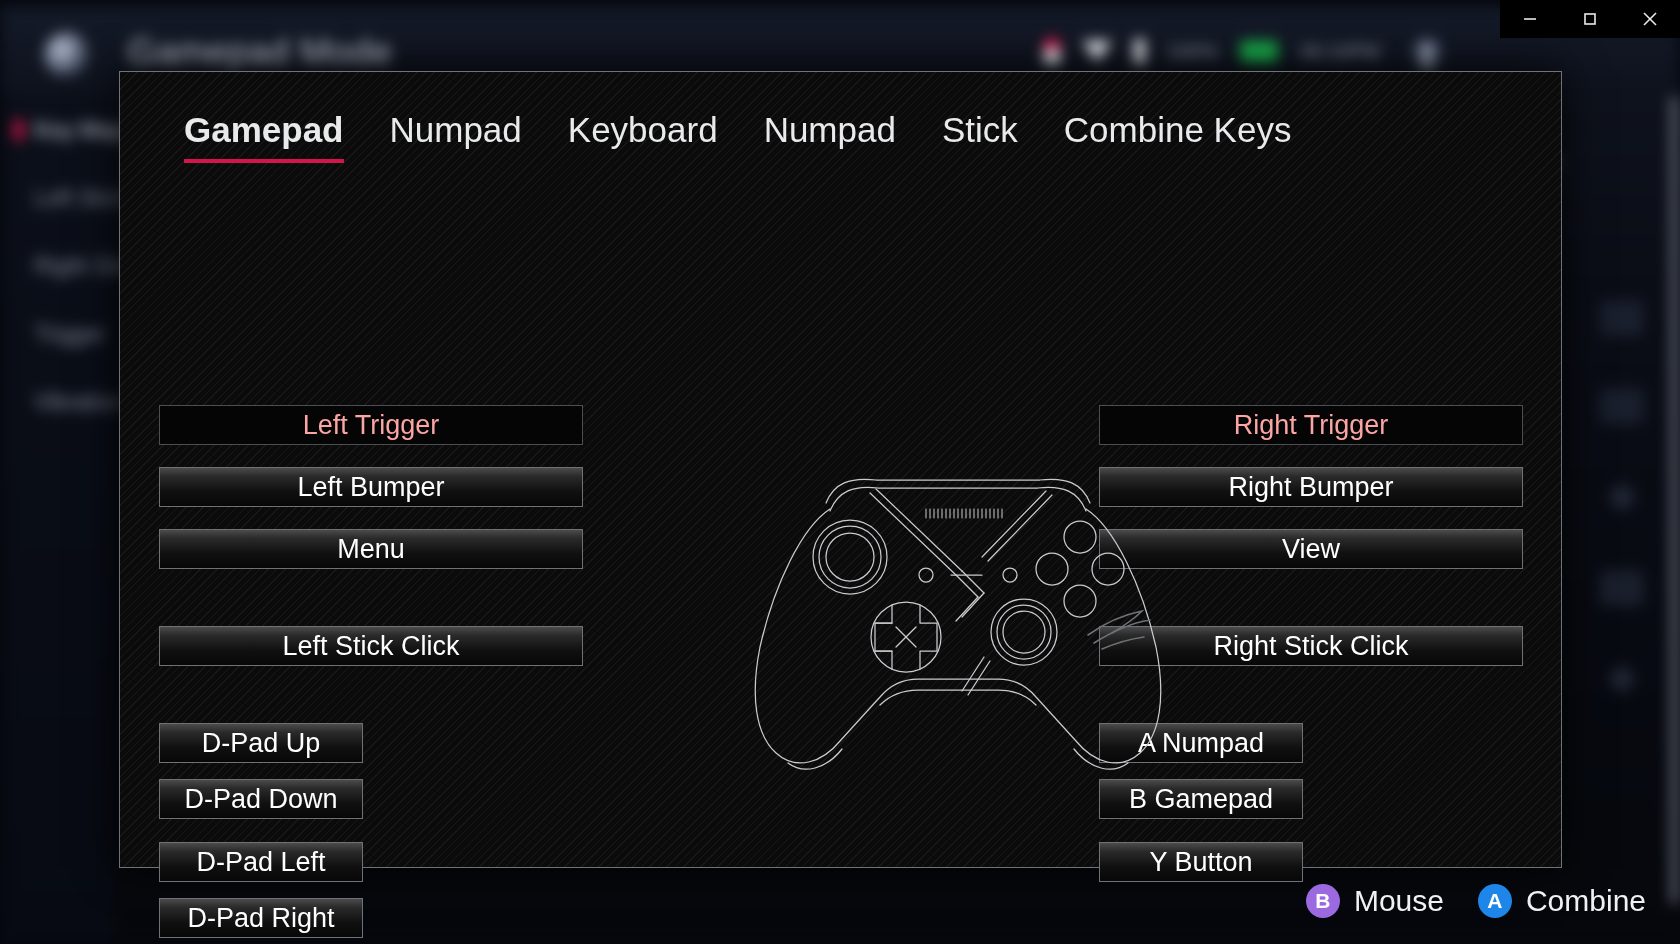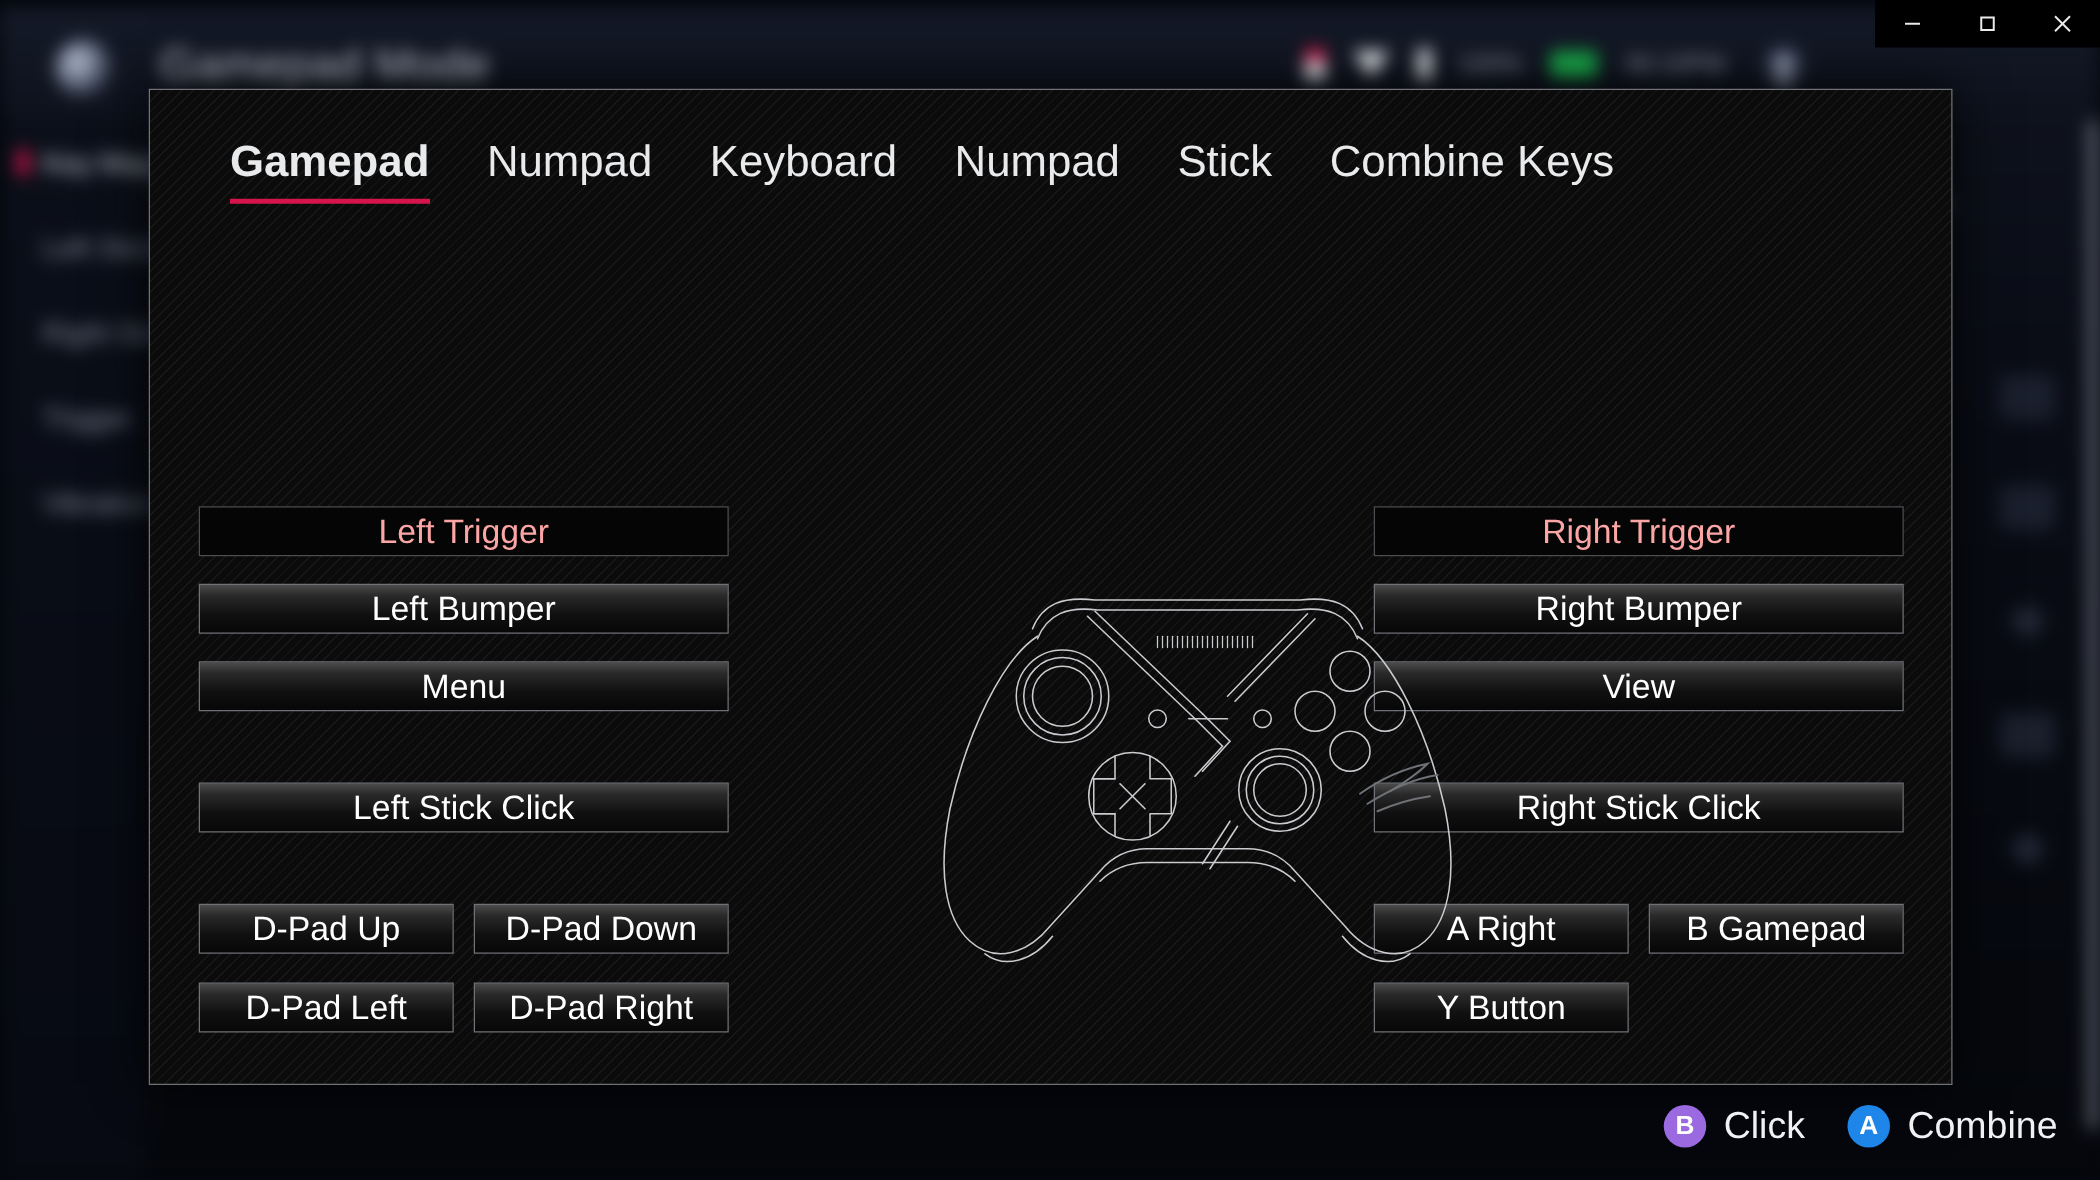--- a/index.html
+++ b/index.html
@@ -265,20 +265,21 @@
     color: #fca5a5;
     cursor: default;
   }
 
   .gap-sm { height: 22px; }
   .gap-lg { height: 57px; }
 
   .pair-row {
     display: flex;
     gap: 16px;
+    flex-direction: column;
   }
   .pair-row .bind-btn { width: 204px; }
   .pair-gap { height: 23px; }
 
   
   #controller-art {
     position: absolute;
     left: 610px; top: 385px;
     width: 460px; height: 320px;
     pointer-events: none;
@@ -416,21 +417,21 @@
     <div class="col" id="col-right">
       <div class="bind-btn disabled">Right Trigger</div>
       <div class="gap-sm"></div>
       <div class="bind-btn">Right Bumper</div>
       <div class="gap-sm"></div>
       <div class="bind-btn">View</div>
       <div class="gap-lg"></div>
       <div class="bind-btn">Right Stick Click</div>
       <div class="gap-lg"></div>
       <div class="pair-row">
-        <div class="bind-btn">A Right</div>
+        <div class="bind-btn">A Numpad</div>
         <div class="bind-btn">B Gamepad</div>
       </div>
       <div class="pair-gap"></div>
       <div class="pair-row">
         <div class="bind-btn">Y Button</div>
       </div>
     </div>
 
     <svg id="controller-art" viewBox="0 0 460 320">
       <g fill="none" stroke="#c9cbcf" stroke-width="1.25" stroke-linejoin="round" stroke-linecap="round">
@@ -519,21 +520,21 @@
         <path d="M358 178 C 372 168 392 158 412 154 C 404 162 392 170 382 176"></path>
         <path d="M364 186 C 380 176 400 166 420 163"></path>
         <path d="M372 192 C 386 186 400 182 414 180"></path>
       </g>
     </svg>
   </div>
 
   <div id="action-hints">
     <div class="hint">
       <span class="hint-badge b">B</span>
-      <span class="hint-label">Click</span>
+      <span class="hint-label">Mouse</span>
     </div>
     <div class="hint">
       <span class="hint-badge a">A</span>
       <span class="hint-label">Combine</span>
     </div>
   </div>
 
 </div>
 
 </body></html>

